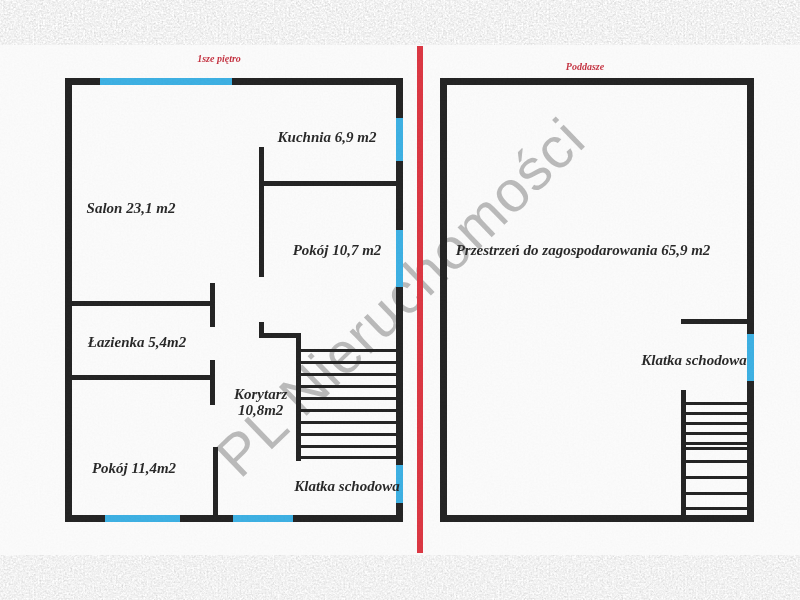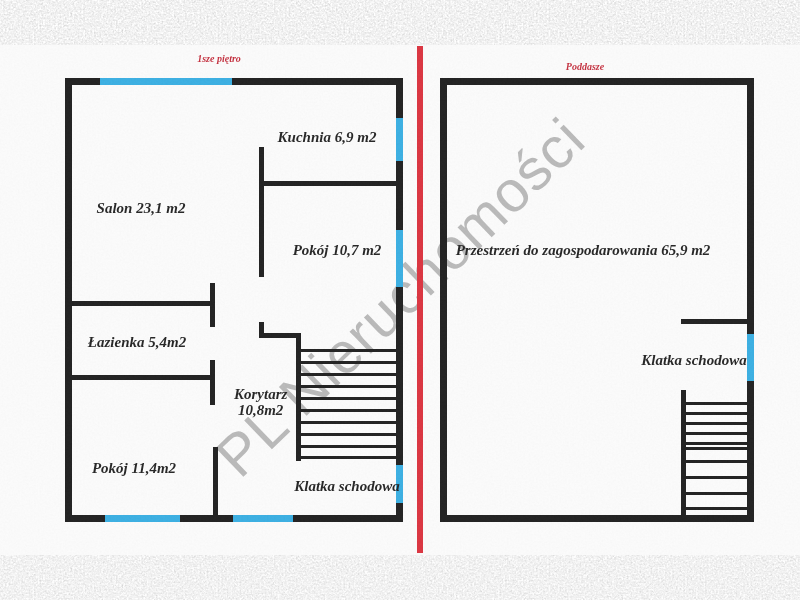--- a/index.html
+++ b/index.html
@@ -88,21 +88,21 @@
     <div class="tread" style="left:301px;top:361px;width:95px;"></div>
     <div class="tread" style="left:301px;top:373px;width:95px;"></div>
     <div class="tread" style="left:301px;top:385px;width:95px;"></div>
     <div class="tread" style="left:301px;top:397px;width:95px;"></div>
     <div class="tread" style="left:301px;top:409px;width:95px;"></div>
     <div class="tread" style="left:301px;top:421px;width:95px;"></div>
     <div class="tread" style="left:301px;top:433px;width:95px;"></div>
     <div class="tread" style="left:301px;top:445px;width:95px;"></div>
     <div class="tread" style="left:301px;top:456px;width:95px;"></div>
 
-    <div class="room-label" style="left:141px;top:208px;font-style:italic;">Salon 23,1 m2</div>
+    <div class="room-label" style="left:131px;top:208px;font-style:italic;">Salon 23,1 m2</div>
     <div class="room-label" style="left:327px;top:137px;">Kuchnia 6,9 m2</div>
     <div class="room-label" style="left:337px;top:250px;">Pokój 10,7 m2</div>
     <div class="room-label" style="left:137px;top:342px;font-style:italic;">Łazienka 5,4m2</div>
     <div class="room-label two-line" style="left:234px;top:402px;">
       <div>Korytarz</div>
       <div>10,8m2</div>
     </div>
     <div class="room-label" style="left:134px;top:468px;font-style:italic;">Pokój 11,4m2</div>
     <div class="room-label" style="left:347px;top:486px;">Klatka schodowa</div>
   </div>

